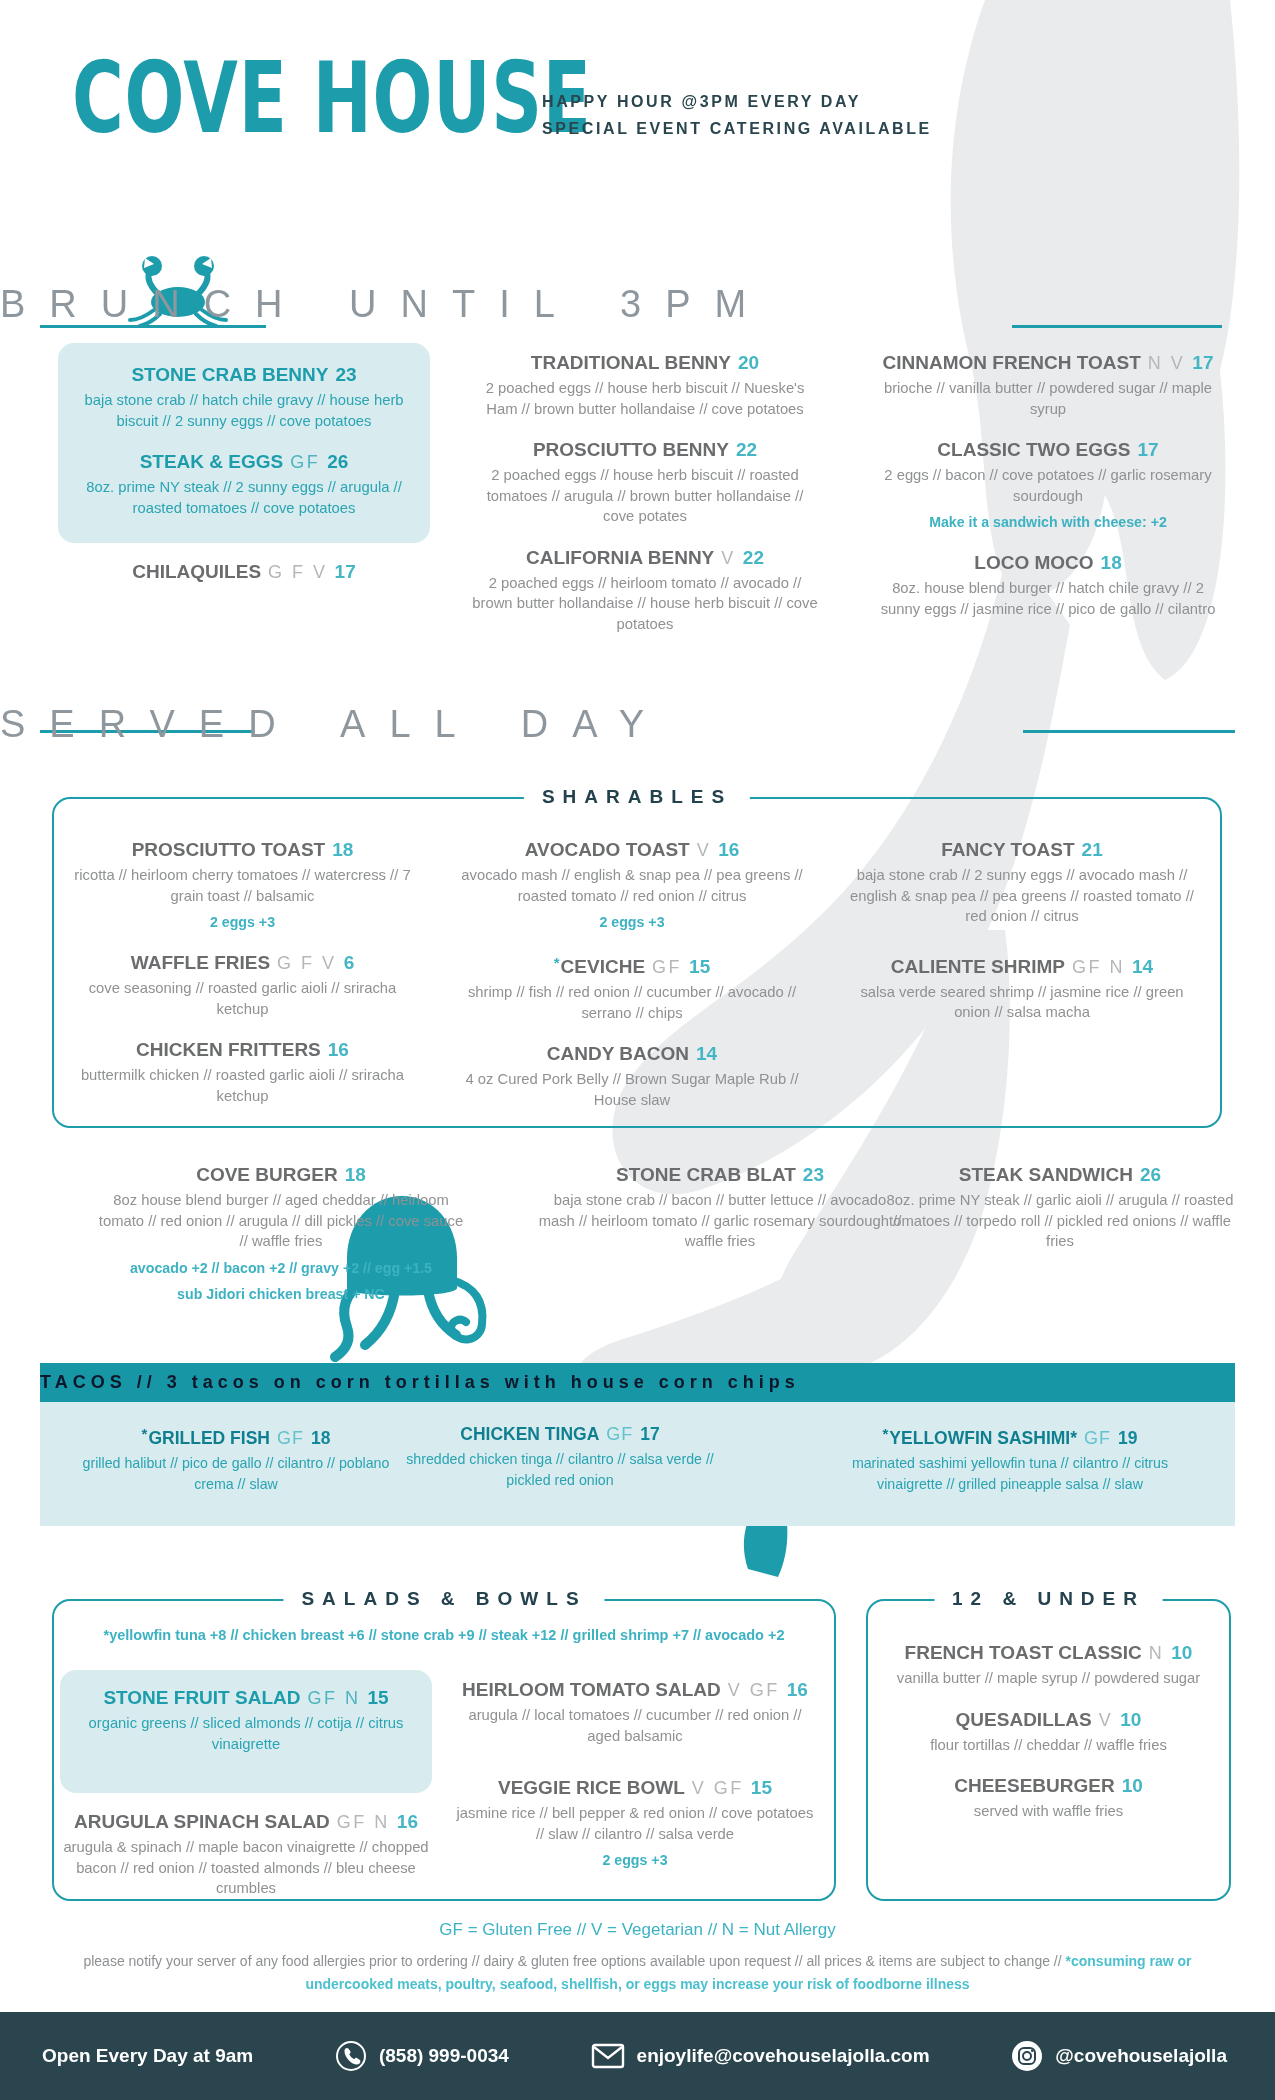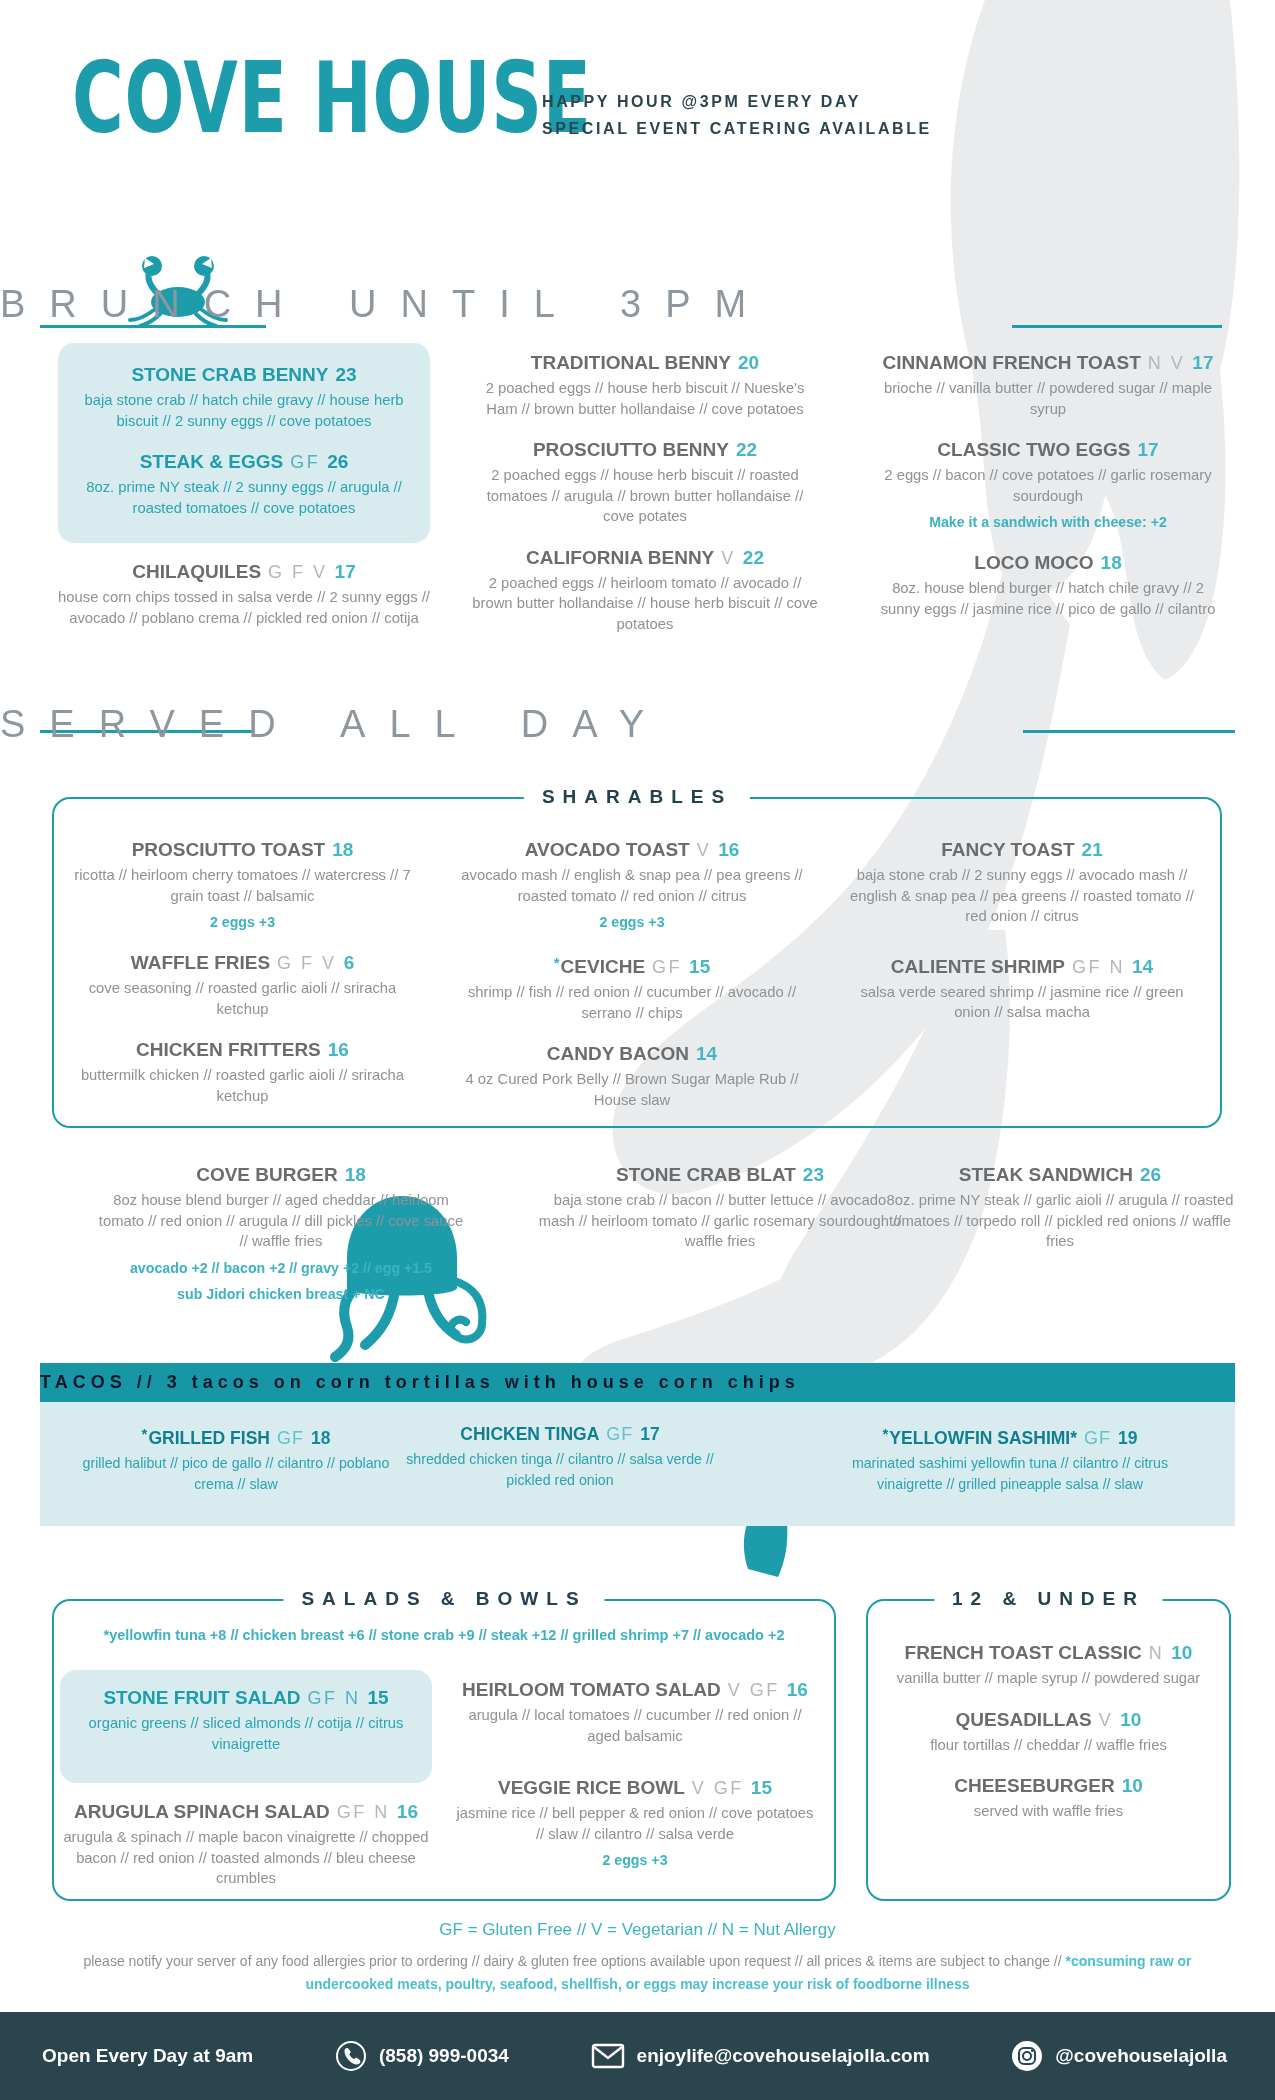--- a/index.html
+++ b/index.html
@@ -130,21 +130,20 @@
         <div class="t"><span class="nm">STONE CRAB BENNY</span><span class="tg"></span><span class="pr">23</span></div>
         <div class="d">baja stone crab // hatch chile gravy // house herb biscuit // 2 sunny eggs // cove potatoes</div>
       </div>
       <div class="item">
         <div class="t"><span class="nm">STEAK &amp; EGGS</span><span class="tg">GF</span><span class="pr">26</span></div>
         <div class="d">8oz. prime NY steak // 2 sunny eggs // arugula // roasted tomatoes // cove potatoes</div>
       </div>
     </div>
     <div class="item">
       <div class="t"><span class="nm">CHILAQUILES</span><span class="tg">G F V</span><span class="pr">17</span></div>
-      <div class="d">house corn chips tossed in salsa verde // 2 sunny eggs // avocado // poblano crema // pickled red onion // cotija</div>
     </div>
   </div>
 
   <div class="col" style="left:472px;top:351px;width:346px">
     <div class="item">
       <div class="t"><span class="nm">TRADITIONAL BENNY</span><span class="tg"></span><span class="pr">20</span></div>
       <div class="d">2 poached eggs // house herb biscuit // Nueske's Ham // brown butter hollandaise // cove potatoes</div>
     </div>
     <div class="item">
       <div class="t"><span class="nm">PROSCIUTTO BENNY</span><span class="tg"></span><span class="pr">22</span></div>
@@ -265,21 +264,21 @@
       <div class="d">marinated sashimi yellowfin tuna // cilantro // citrus vinaigrette // grilled pineapple salsa // slaw</div>
     </div>
   </div>
 
   <div class="obox" style="left:52px;top:1599px;width:780px;height:298px">
     <div class="sec-title">SALADS &amp; BOWLS</div>
     <div class="addons">*yellowfin tuna +8 // chicken breast +6 // stone crab +9 // steak +12 // grilled shrimp +7 // avocado +2</div>
   </div>
 
   <div class="col" style="left:60px;top:1670px;width:372px">
-    <div class="hl" style="padding:16px 8px 10px">
+    <div class="hl" style="padding:16px 8px 20px">
       <div class="item">
         <div class="t"><span class="nm">STONE FRUIT SALAD</span><span class="tg">GF N</span><span class="pr">15</span></div>
         <div class="d">organic greens // sliced almonds // cotija // citrus vinaigrette</div>
       </div>
     </div>
     <div class="item">
       <div class="t"><span class="nm">ARUGULA SPINACH SALAD</span><span class="tg">GF N</span><span class="pr">16</span></div>
       <div class="d">arugula &amp; spinach // maple bacon vinaigrette // chopped bacon // red onion // toasted almonds // bleu cheese crumbles</div>
     </div>
   </div>

